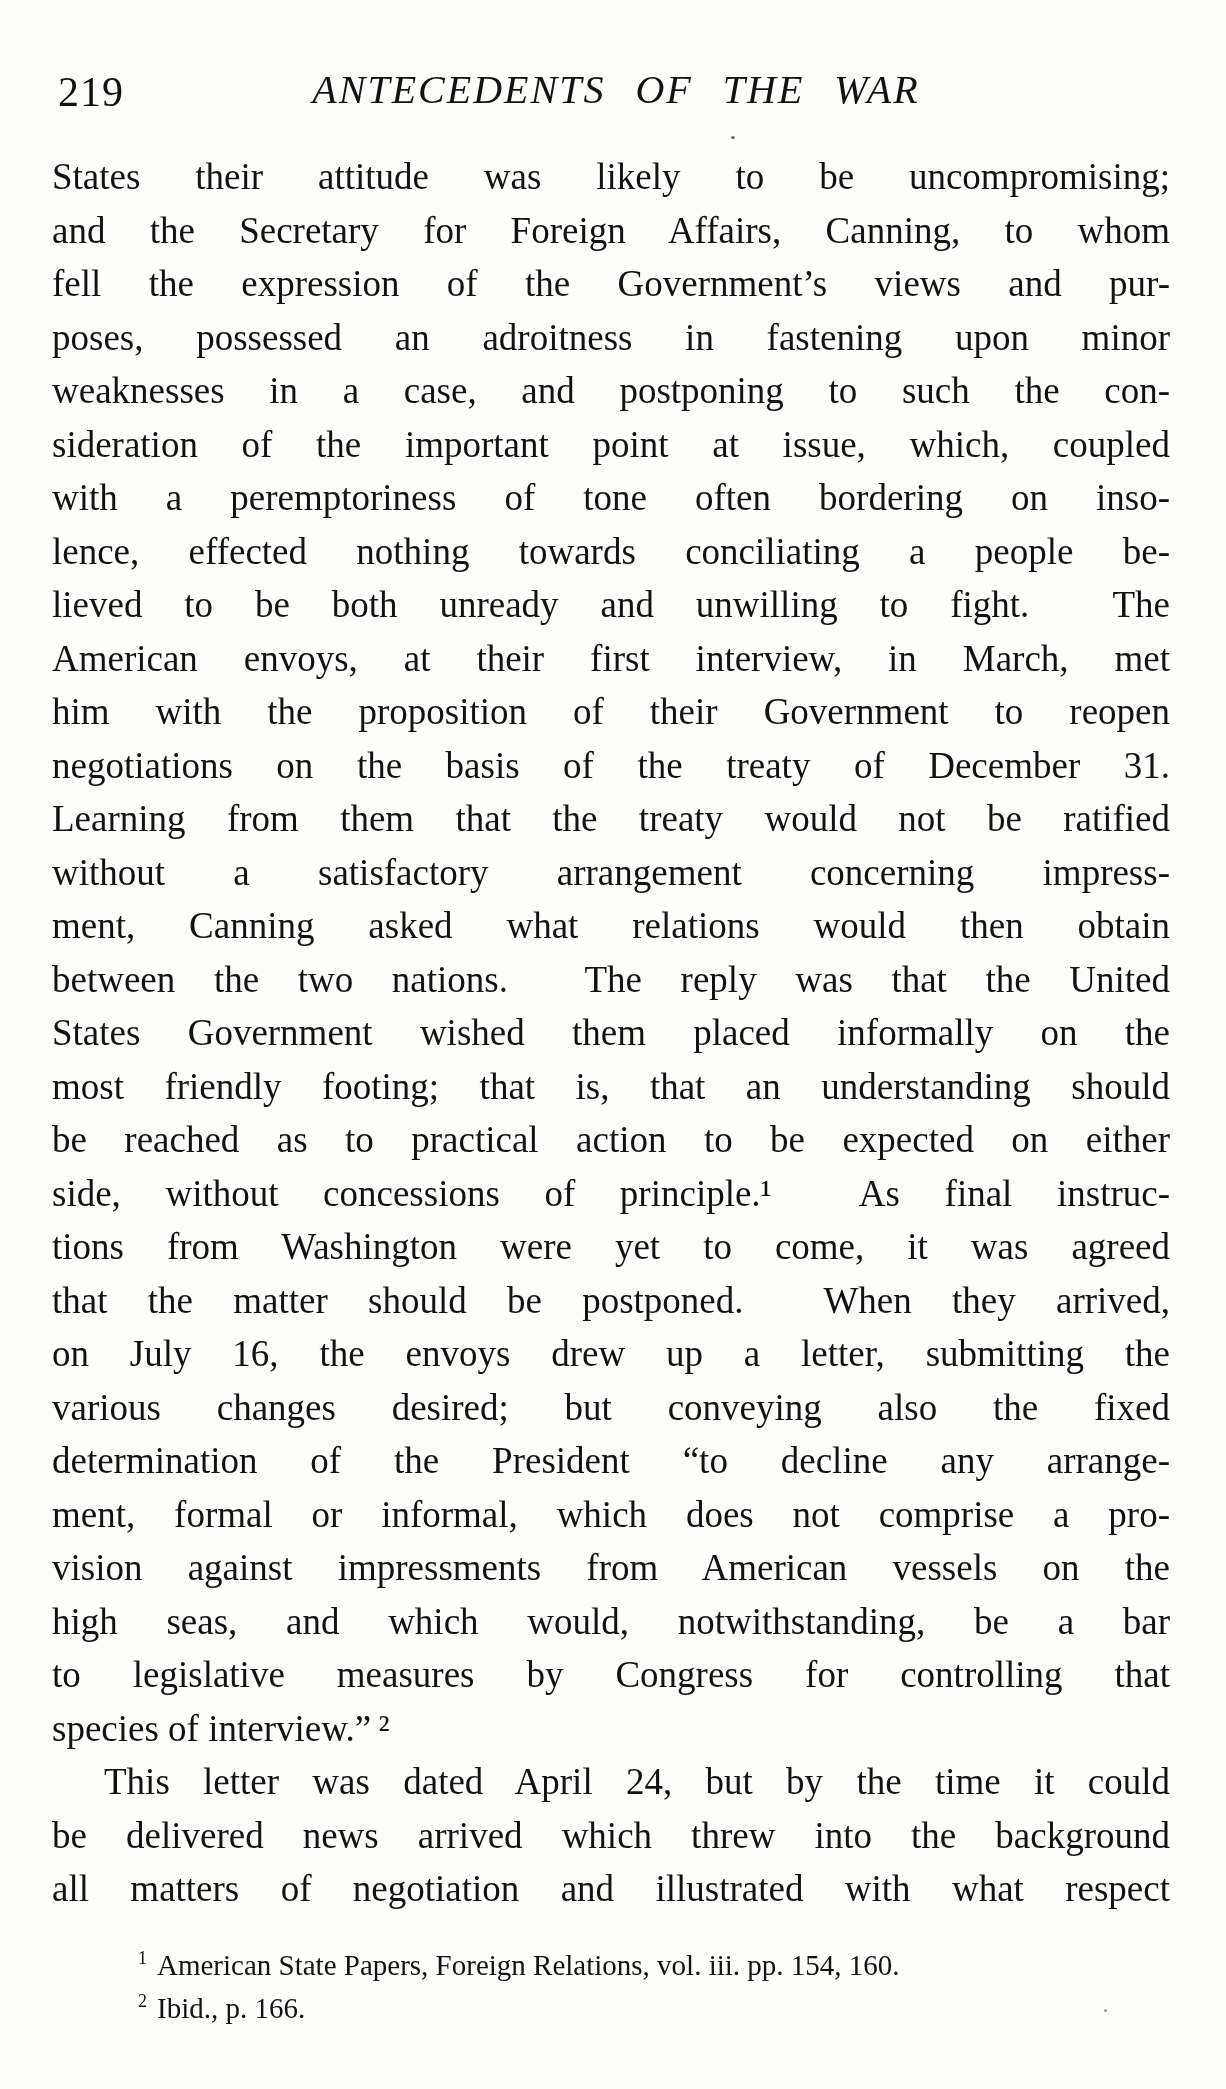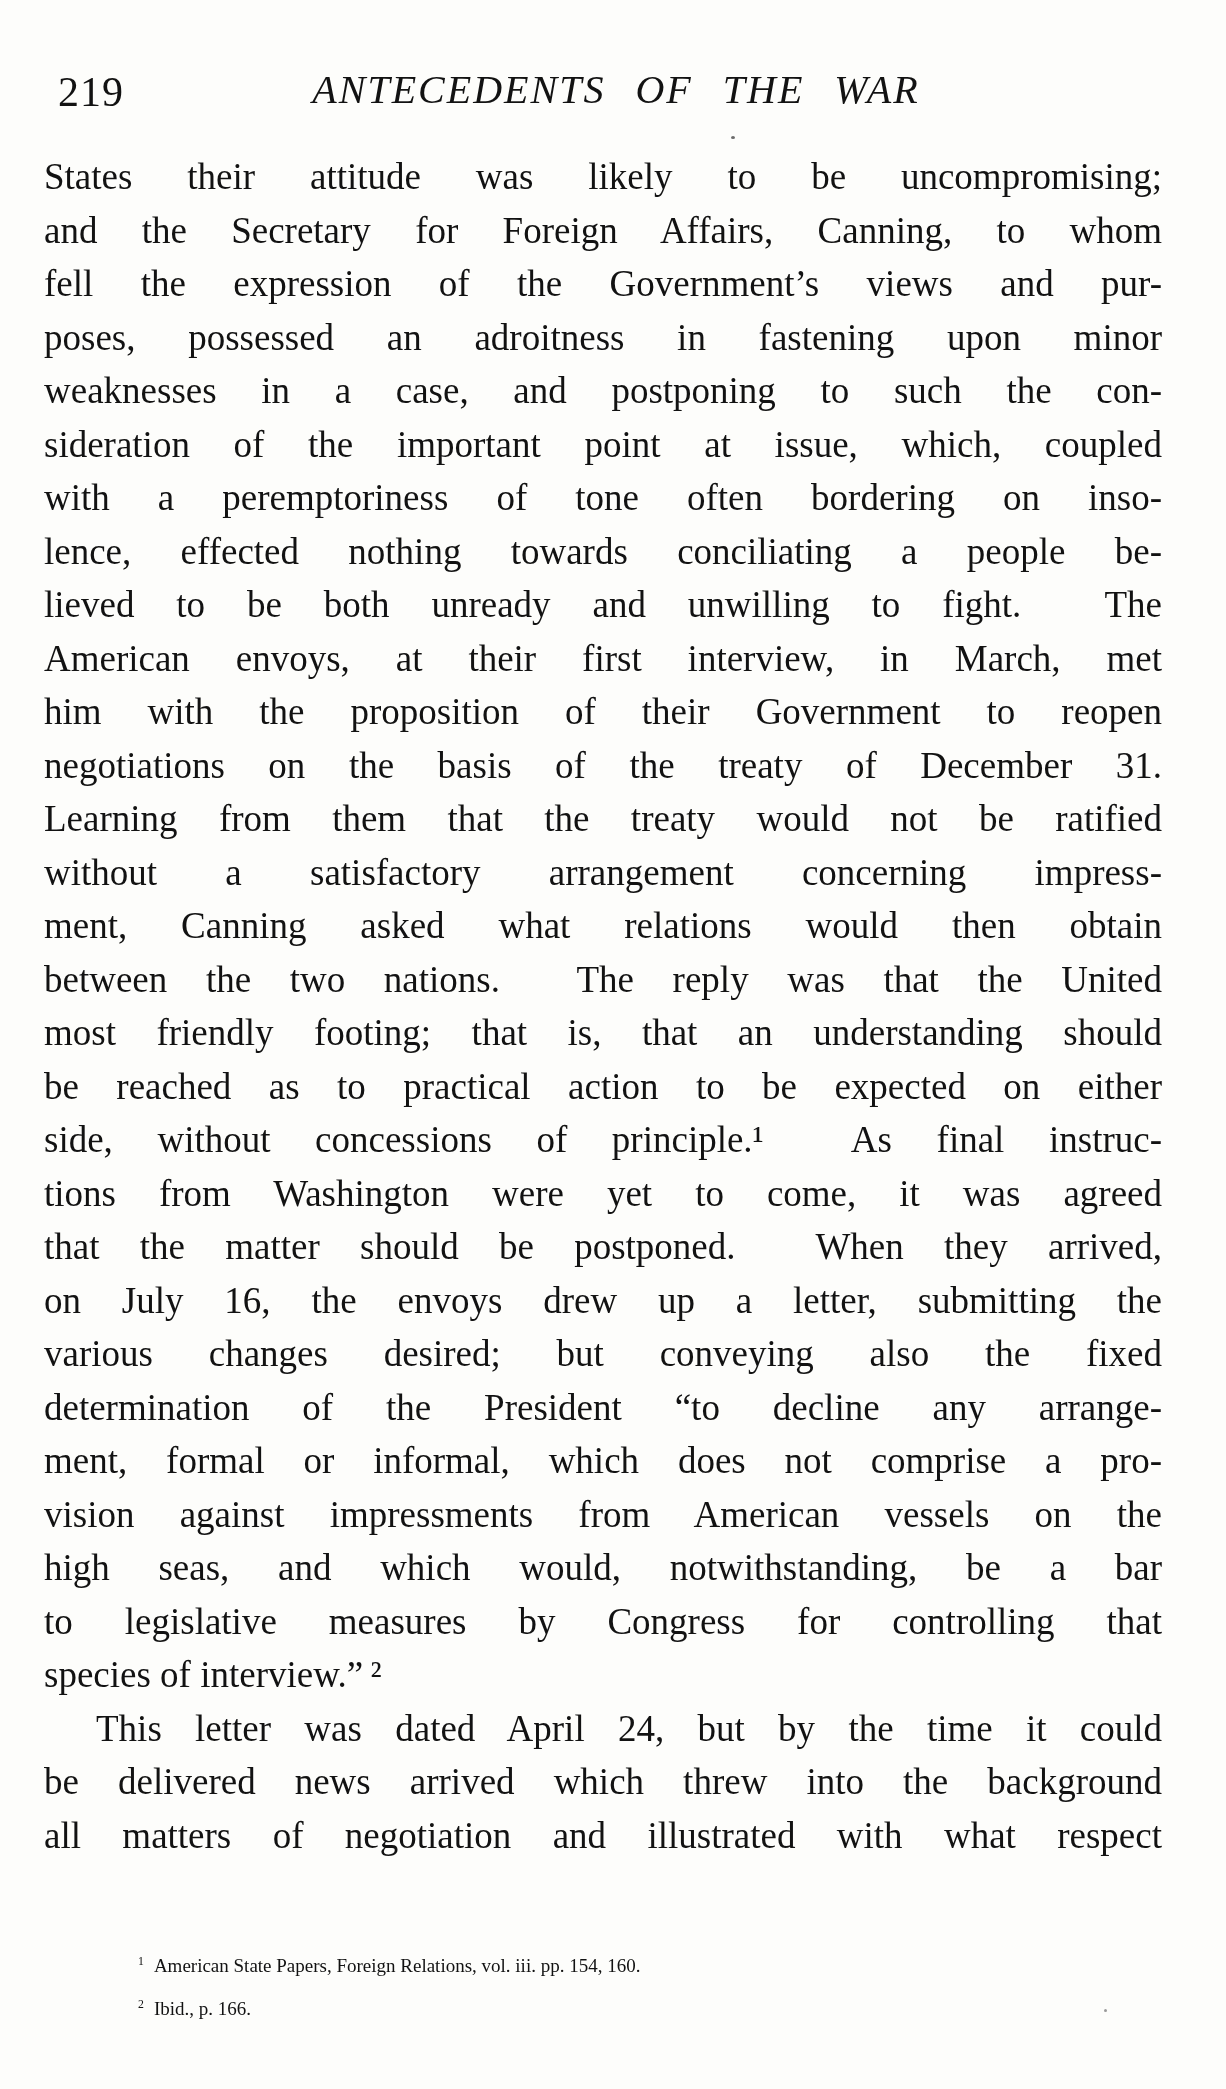--- a/index.html
+++ b/index.html
@@ -22,36 +22,36 @@
   .running-title {
     text-align: center;
     font-style: italic;
     font-size: 40px;
     letter-spacing: 2px;
     word-spacing: 0.45em;
   }
 
   .textblock {
     position: absolute;
-    top: 150px; left: 44px; width: 1118px;
+    top: 150px; left: 52px; width: 1118px;
     font-size: 37px;
     line-height: 53.5px;
   }
   .bline {
     text-align: justify;
     text-align-last: justify;
     white-space: normal;
   }
   .bline.pend { text-align-last: left; }
   .bline.indent { text-indent: 52px; }
 
   .footnotes {
     position: absolute;
     top: 1944px; left: 58px; width: 1118px;
-    font-size: 19px;
+    font-size: 29px;
     line-height: 43px;
   }
   .fnote { padding-left: 80px; }
   .fnote sup { font-size: 0.62em; vertical-align: super; line-height: 0; margin-right: 10px; }
 
   .speck { position: absolute; background: #6b6b6b; border-radius: 50%; }
   .speck.s1 { left: 731px; top: 136px; width: 4px; height: 3px; }
   .speck.s2 { left: 1104px; top: 2009px; width: 3px; height: 3px; background: #9a9a9a; }
 </style>
 </head>
@@ -76,20 +76,21 @@
     <div class="bline">with a peremptoriness of tone often bordering on inso-</div>
     <div class="bline">lence, effected nothing towards conciliating a people be-</div>
     <div class="bline">lieved to be both unready and unwilling to fight.&nbsp; The</div>
     <div class="bline">American envoys, at their first interview, in March, met</div>
     <div class="bline">him with the proposition of their Government to reopen</div>
     <div class="bline">negotiations on the basis of the treaty of December 31.</div>
     <div class="bline">Learning from them that the treaty would not be ratified</div>
     <div class="bline">without a satisfactory arrangement concerning impress-</div>
     <div class="bline">ment, Canning asked what relations would then obtain</div>
     <div class="bline">between the two nations.&nbsp; The reply was that the United</div>
+    <div class="bline">States Government wished them placed informally on the</div>
     <div class="bline">most friendly footing; that is, that an understanding should</div>
     <div class="bline">be reached as to practical action to be expected on either</div>
     <div class="bline">side, without concessions of principle.¹&nbsp; As final instruc-</div>
     <div class="bline">tions from Washington were yet to come, it was agreed</div>
     <div class="bline">that the matter should be postponed.&nbsp; When they arrived,</div>
     <div class="bline">on July 16, the envoys drew up a letter, submitting the</div>
     <div class="bline">various changes desired; but conveying also the fixed</div>
     <div class="bline">determination of the President “to decline any arrange-</div>
     <div class="bline">ment, formal or informal, which does not comprise a pro-</div>
     <div class="bline">vision against impressments from American vessels on the</div>

